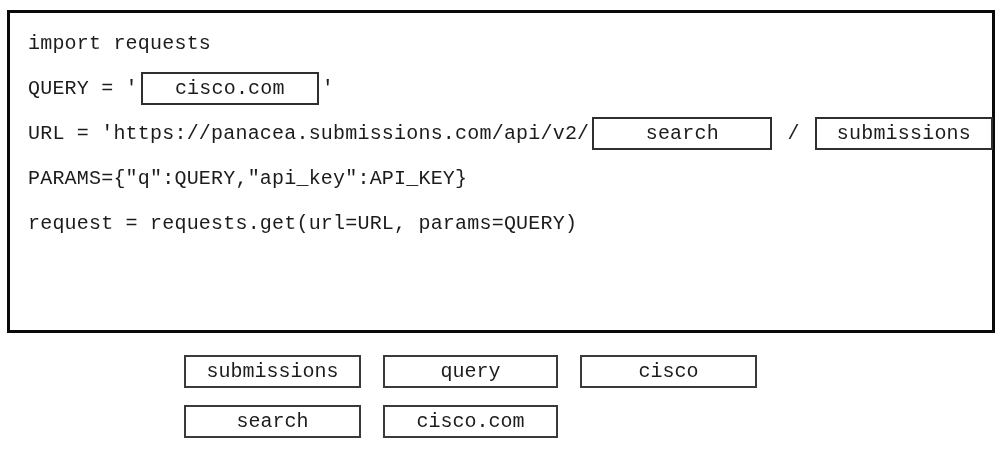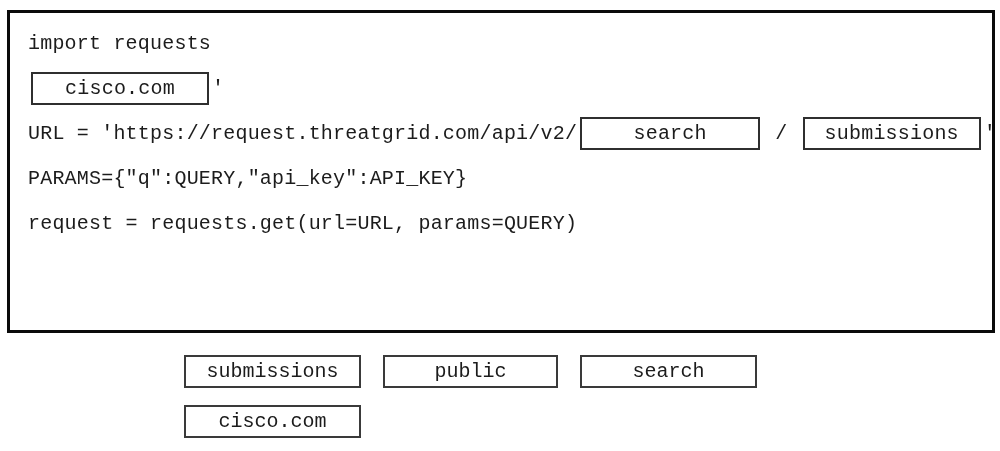--- a/index.html
+++ b/index.html
@@ -74,43 +74,45 @@
 <div class="stage">
 
   <div class="code-panel">
 
     <div class="code-line">
       <span class="code-text">import requests</span>
     </div>
 
 
     <div class="code-line">
+      <span class="code-text">QUERY = '</span>
       <span class="drop-slot slot-query">cisco.com</span>
       <span class="code-text">'</span>
     </div>
 
     <div class="code-line">
-      <span class="code-text">URL = 'https://request.threatgrid.com/api/v2/</span>
+      <span class="code-text">URL = 'https://panacea.submissions.com/api/v2/</span>
       <span class="drop-slot slot-search">search</span>
       <span class="code-text url-sep"> / </span>
       <span class="drop-slot slot-subs">submissions</span>
       <span class="code-text">'</span>
     </div>
 
     <div class="code-line">
       <span class="code-text">PARAMS={"q":QUERY,"api_key":API_KEY}</span>
     </div>
 
     <div class="code-line">
       <span class="code-text">request = requests.get(url=URL, params=QUERY)</span>
     </div>
 
 
   </div>
 
   <div class="options-grid">
     <div class="option-tile">submissions</div>
-    <div class="option-tile">public</div>
+    <div class="option-tile">query</div>
+    <div class="option-tile">cisco</div>
     <div class="option-tile">search</div>
     <div class="option-tile">cisco.com</div>
   </div>
 
 </div>
 
 </body></html>

